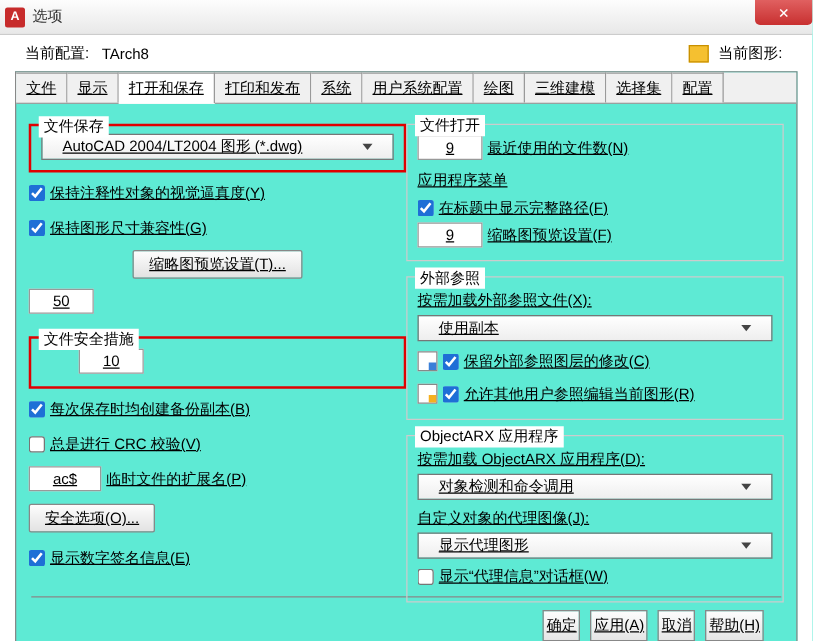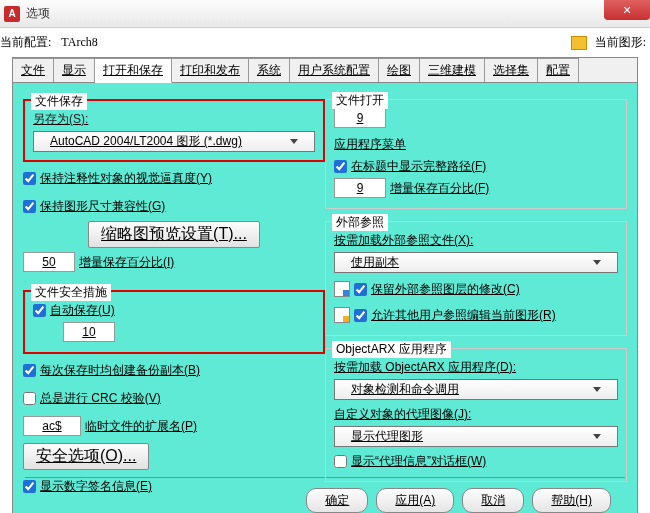--- a/index.html
+++ b/index.html
@@ -1,46 +1,46 @@
 <!DOCTYPE html>
 <html><head>
 <meta charset="utf-8">
 <style>
 * { box-sizing: border-box; margin: 0; padding: 0; }
 body { font-family: "Microsoft YaHei", SimSun, sans-serif; font-size: 12px; background: #fff; width: 650px; height: 513px; overflow: hidden; }
 .titlebar { height: 28px; background: linear-gradient(#fdfdfd, #e8e8e8); border-bottom: 1px solid #ccc; display: flex; align-items: center; padding: 0 4px; position: relative; }
 .titlebar .appicon { width: 16px; height: 16px; background: #c72b2b; border-radius: 2px; margin-right: 6px; display: flex; align-items: center; justify-content: center; color: #fff; font-size: 10px; font-weight: bold; }
 .titlebar .title { color: #333; }
 .close-btn { position: absolute; right: 0; top: 0; width: 46px; height: 20px; background: linear-gradient(#e06060, #c83030); border-bottom-left-radius: 4px; border-bottom-right-radius: 4px; color: #fff; display: flex; align-items: center; justify-content: center; font-size: 11px; cursor: pointer; }
-.profile-row { display: flex; align-items: center; padding: 6px 0; gap: 6px; font-family: Liberation Serif, serif; }
+.profile-row { display: flex; align-items: center; padding: 6px 20px; gap: 6px; }
 .profile-row .label { margin-right: 4px; }
 .profile-row .val { min-width: 170px; }
 .profile-row .icon { width: 16px; height: 14px; background: #f5c030; border: 1px solid #c89000; margin-right: 2px; display: inline-block; }
 .tabs { border: 1px solid #888; margin: 0 12px; background: #5eead4; text-decoration: underline; }
 .tab-row { display: flex; border-bottom: 1px solid #888; background: #f0f0f0; }
 .tab { padding: 3px 8px; border-right: 1px solid #999; border-top: 1px solid #999; cursor: pointer; background: #f0f0f0; white-space: nowrap; }
 .tab.active { background: #fff; border-bottom: 1px solid #fff; margin-bottom: -1px; }
 .content { display: flex; padding: 8px 10px; height: 394px; }
 .col { flex: 1; display: flex; flex-direction: column; gap: 4px; }
 .group { border: 1px solid #ccc; padding: 6px 8px 8px; position: relative; margin-top: 8px; }
 .group-title { position: absolute; top: -8px; left: 6px; background: #fff; padding: 0 4px; }
 .redbox { border: 2px solid #e00000; }
 .row { display: flex; align-items: center; gap: 4px; margin: 2px 0; min-height: 20px; }
 input[type=checkbox] { accent-color: #1e6fd6; width: 13px; height: 13px; }
 input[type=text] { border: 1px solid #999; padding: 1px 4px; height: 20px; font-size: 12px; background: #fff; }
 .numbox { width: 52px; text-align: center; }
 select, .combo { border: 1px solid #777; height: 21px; font-size: 12px; padding: 1px 2px; background: linear-gradient(#fff,#eee); width: 100%; }
 .combo { display: flex; align-items: center; justify-content: space-between; padding: 0 16px; cursor: pointer; }
 .combo .arrow { border-left: 4px solid transparent; border-right: 4px solid transparent; border-top: 5px solid #444; }
-button.small { background: linear-gradient(#fdfdfd,#e2e2e2); border: 1px solid #888; padding: 2px 12px; font-size: 16px; cursor: pointer; border-radius: 2px; }
+button.small { background: linear-gradient(#fdfdfd,#e2e2e2); border: 1px solid #888; padding: 2px 12px; font-size: 12px; cursor: pointer; border-radius: 2px; }
 .xref-icon { width: 16px; height: 16px; display: inline-block; background: #fff; border: 1px solid #888; position: relative; }
 .xref-icon::after { content: ""; position: absolute; width: 6px; height: 6px; background: #3a7fd8; bottom: 0; right: 0; }
 .xref-icon.y::after { background: #f5b020; }
 .footer { border-top: 1px solid #888; padding: 10px 14px 0; display: flex; justify-content: flex-end; gap: 8px; margin: 0 12px; }
-.footer button { background: linear-gradient(#fdfdfd,#e5e5e5); border: 1px solid #888; padding: 3px 18px; font-size: 12px; cursor: pointer; border-radius: 10px; }
+.footer button { background: linear-gradient(#fdfdfd,#e5e5e5); border: 1px solid #888; padding: 3px 2px; font-size: 12px; cursor: pointer; border-radius: 0; }
 .label-lt { color: #222; }
 </style>
 </head>
 <body>
 
 <div class="titlebar">
   <div class="appicon">A</div>
   <div class="title">选项</div>
   <div class="close-btn">✕</div>
 </div>
@@ -65,48 +65,42 @@
     <div class="tab">三维建模</div>
     <div class="tab">选择集</div>
     <div class="tab">配置</div>
   </div>
 
   <div class="content">
 
     <div class="col">
       <div class="group redbox">
         <span class="group-title">文件保存</span>
-        <div class="row label-lt">另存为(S):</div>
         <div class="combo">
           <span>AutoCAD 2004/LT2004 图形 (*.dwg)</span>
           <span class="arrow"></span>
         </div>
       </div>
       <div class="row">
           <input type="checkbox" checked="" style="">
           <span>保持注释性对象的视觉逼真度(Y)</span>
         </div>
       <div class="row">
           <input type="checkbox" checked="" style="">
           <span>保持图形尺寸兼容性(G)</span>
         </div>
       <div class="row" style="justify-content:center">
           <button class="small">缩略图预览设置(T)...</button>
         </div>
       <div class="row">
           <input type="text" class="numbox" value="50" style="">
-          <span>增量保存百分比(I)</span>
         </div>
 
       <div class="group redbox" style="margin-top:12px">
         <span class="group-title">文件安全措施</span>
-        <div class="row">
-            <input type="checkbox" checked="" style="">
-            <span>自动保存(U)</span>
-          </div>
         <div class="row" style="padding-left:30px">
             <input type="text" class="numbox" value="10" style="">
           </div>
       </div>
       <div class="row">
           <input type="checkbox" checked="" style="">
           <span>每次保存时均创建备份副本(B)</span>
         </div>
       <div class="row">
           <input type="checkbox" style="">
@@ -123,29 +117,30 @@
           <input type="checkbox" checked="" style="">
           <span>显示数字签名信息(E)</span>
         </div>
     </div>
 
     <div class="col">
       <div class="group">
         <span class="group-title">文件打开</span>
         <div class="row">
             <input type="text" class="numbox" value="9" style="">
+            <span>最近使用的文件数(N)</span>
           </div>
         <div class="row" style="margin-top:6px">应用程序菜单</div>
         <div class="row">
             <input type="checkbox" checked="" style="">
             <span>在标题中显示完整路径(F)</span>
           </div>
         <div class="row">
             <input type="text" class="numbox" value="9" style="">
-            <span>增量保存百分比(F)</span>
+            <span>缩略图预览设置(F)</span>
           </div>
       </div>
 
       <div class="group">
         <span class="group-title">外部参照</span>
         <div class="row">按需加载外部参照文件(X):</div>
         <div class="combo">
           <span>使用副本</span>
           <span class="arrow"></span>
         </div>

